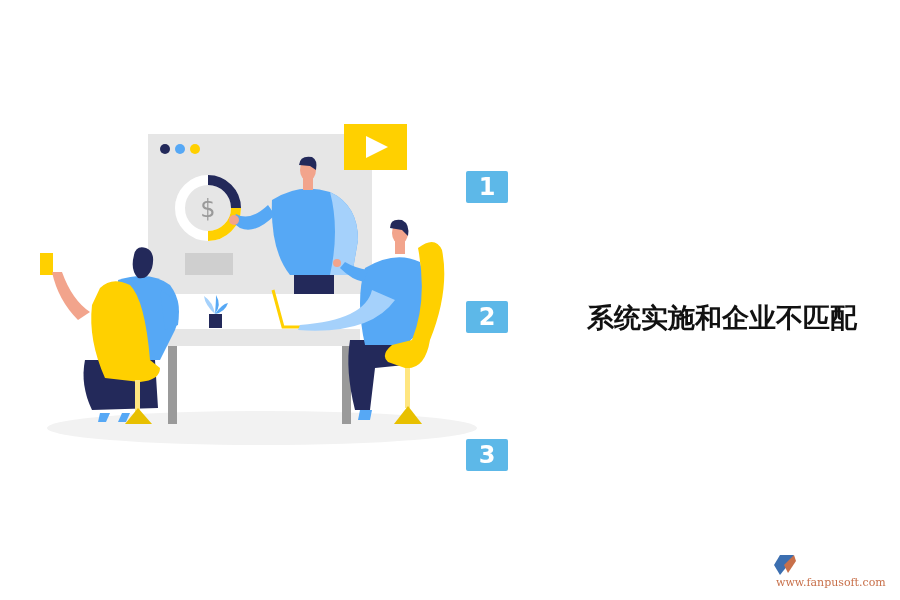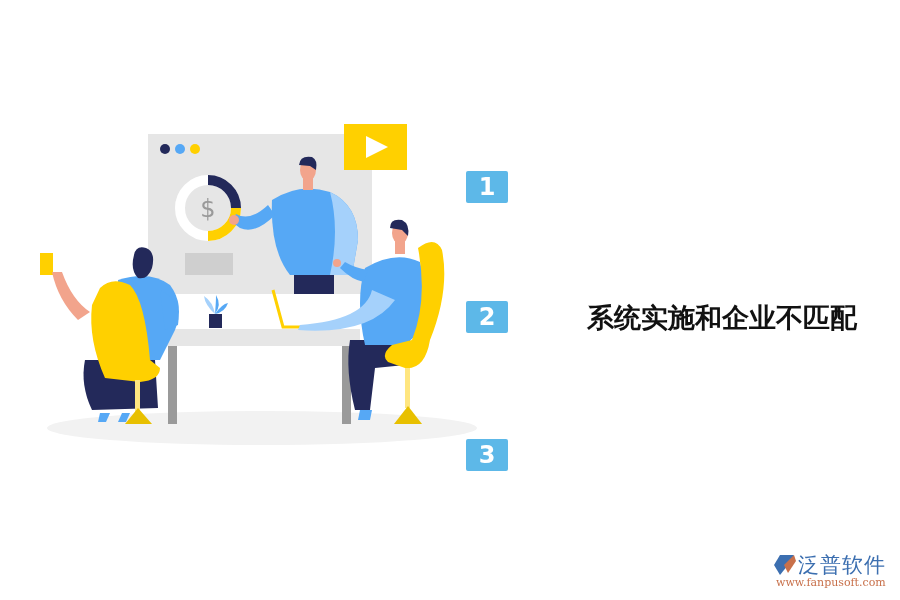--- a/index.html
+++ b/index.html
@@ -104,15 +104,14 @@
 
 <div class="item" style="top:439px;">
   <div class="badge">3</div>
 </div>
 
 <div class="logo">
   <svg width="28" height="24" viewBox="0 0 28 24" style="position:absolute;left:2px;top:2px;">
     <polygon points="4,12 10,2 24,2 18,12 10,22" fill="#3c6fb0"></polygon>
     <polygon points="14,12 24,2 26,8 18,20" fill="#c8704a"></polygon>
   </svg>
-  <div class="logo-name">泛普软件</div>
   <div class="logo-url">www.fanpusoft.com</div>
 </div>
 
 </body></html>

